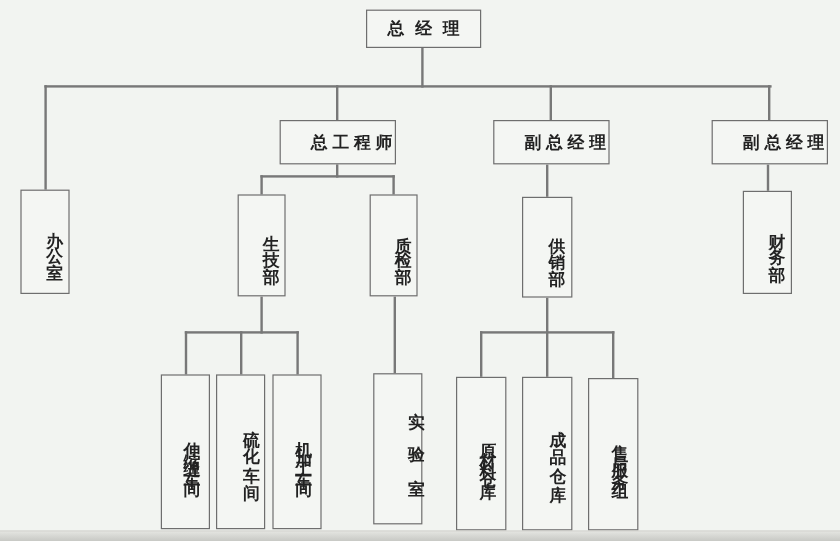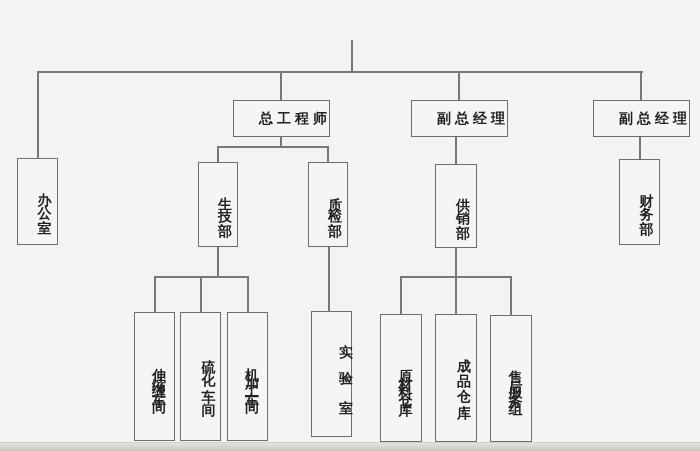--- a/index.html
+++ b/index.html
@@ -73,20 +73,23 @@
   <div class="line v" style="left:200px;top:276px;height:37px;"></div>
   <div class="line v" style="left:247px;top:276px;height:37px;"></div>
 
   <div class="line v" style="left:328px;top:247px;height:65px;"></div>
 
   <div class="line v" style="left:455px;top:248px;height:67px;"></div>
   <div class="line h" style="left:400px;top:276px;width:112px;"></div>
   <div class="line v" style="left:400px;top:276px;height:39px;"></div>
   <div class="line v" style="left:510px;top:276px;height:40px;"></div>
 
+  <div class="node h-sp" style="left:305px;top:8px;width:96px;height:32px;">
+    <span class="lbl">总经理</span>
+  </div>
 
   <div class="node h-sp4" style="left:233px;top:100px;width:97px;height:37px;">
     <span class="lbl">总工程师</span>
   </div>
   <div class="node h-sp4" style="left:411px;top:100px;width:97px;height:37px;">
     <span class="lbl">副总经理</span>
   </div>
   <div class="node h-sp4" style="left:593px;top:100px;width:97px;height:37px;">
     <span class="lbl">副总经理</span>
   </div>

